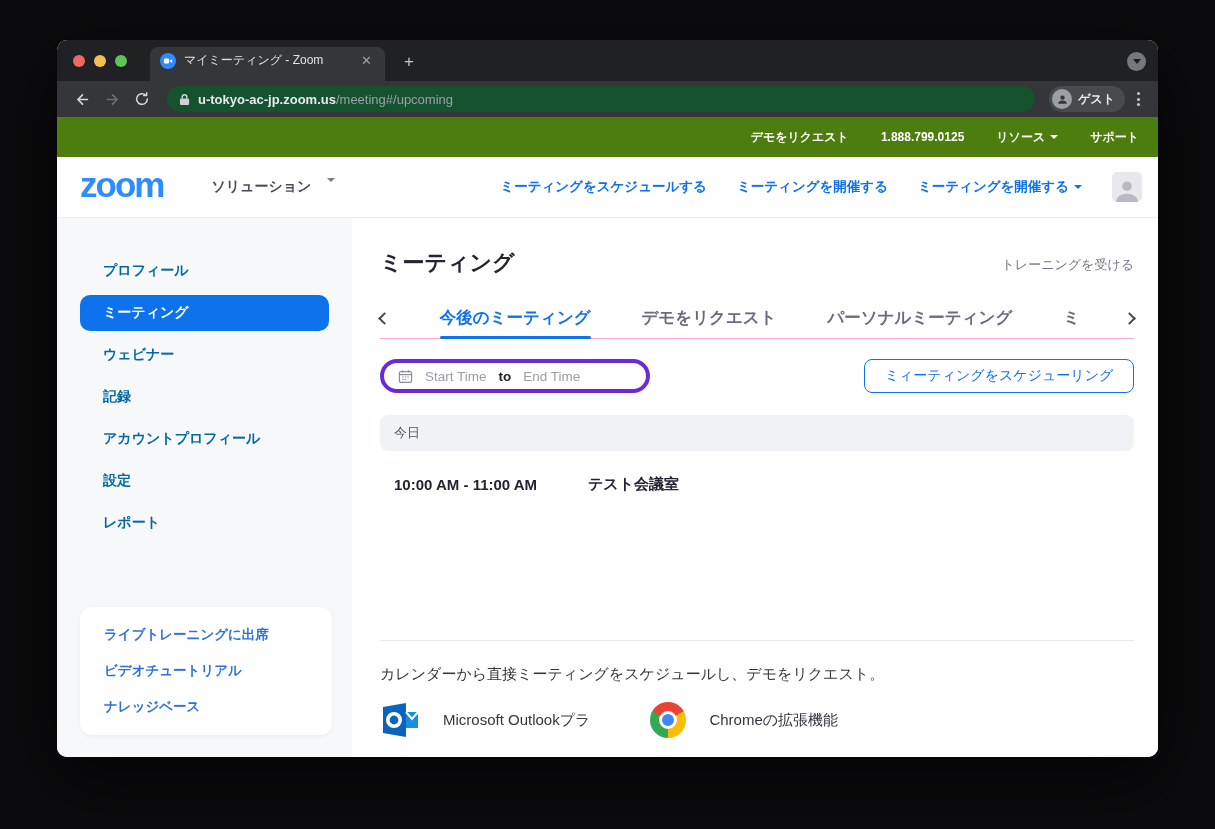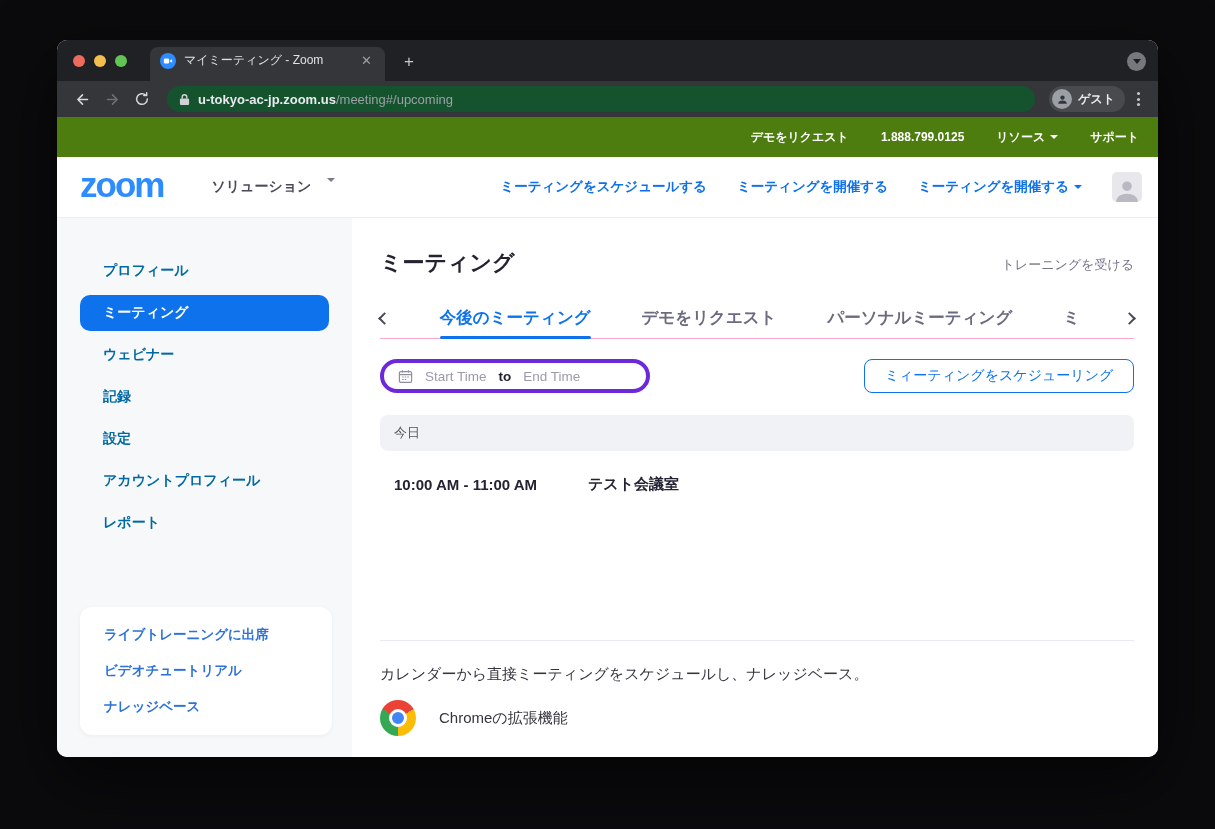--- a/index.html
+++ b/index.html
@@ -207,22 +207,22 @@
     </div>
   </div>
 
   <div class="site-body" data-interactable="false">
 
     <aside class="sidebar" data-interactable="false">
       <div class="side-item" data-interactable="true">プロフィール</div>
       <div class="side-item active" data-interactable="true">ミーティング</div>
       <div class="side-item" data-interactable="true">ウェビナー</div>
       <div class="side-item" data-interactable="true">記録</div>
+      <div class="side-item" data-interactable="true">アカウントプロフィール</div>
       <div class="side-item" data-interactable="true">設定</div>
-      <div class="side-item" data-interactable="true">アカウントプロフィール</div>
       <div class="side-item" data-interactable="true">レポート</div>
 
       <div class="side-card" data-interactable="false">
         <a data-interactable="true">ライブトレーニングに出席</a>
         <a data-interactable="true">ビデオチュートリアル</a>
         <a data-interactable="true">ナレッジベース</a>
       </div>
     </aside>
 
     <main class="content" data-interactable="false">
@@ -256,23 +256,32 @@
       </div>
 
       <div class="group-bar" data-interactable="false">今日</div>
 
       <div class="meeting-row" data-interactable="true">
         <span class="meeting-time" data-interactable="false">10:00 AM - 11:00 AM</span>
         <span class="meeting-topic" data-interactable="true">テスト会議室</span>
       </div>
 
       <div class="promo-divider" data-interactable="false"></div>
-      <p class="promo-text" data-interactable="false">カレンダーから直接ミーティングをスケジュールし、ナレッジベース。</p>
+      <p class="promo-text" data-interactable="false">カレンダーから直接ミーティングをスケジュールし、デモをリクエスト。</p>
 
       <div class="integrations" data-interactable="false">
+        <div class="integration" data-interactable="true">
+          <svg class="outlook-icon" data-interactable="false" viewBox="0 0 40 40">
+            <path d="M3 7 L26 3 V37 L3 33 Z" fill="#0a64bd"></path>
+            <rect x="26" y="12" width="12" height="16" fill="#1490df"></rect>
+            <path d="M26 12 L32 19 L38 12" fill="none" stroke="#fff" stroke-width="2"></path>
+            <circle cx="14" cy="20" r="6.2" fill="none" stroke="#fff" stroke-width="3.6"></circle>
+          </svg>
+          <span class="int-label" data-interactable="false">Microsoft Outlookプラ</span>
+        </div>
         <div class="integration" data-interactable="true">
           <span class="chrome-icon" data-interactable="false">
               <b></b>
             </span>
           <span class="int-label" data-interactable="false">Chromeの拡張機能</span>
         </div>
       </div>
     </main>
 
   </div>

